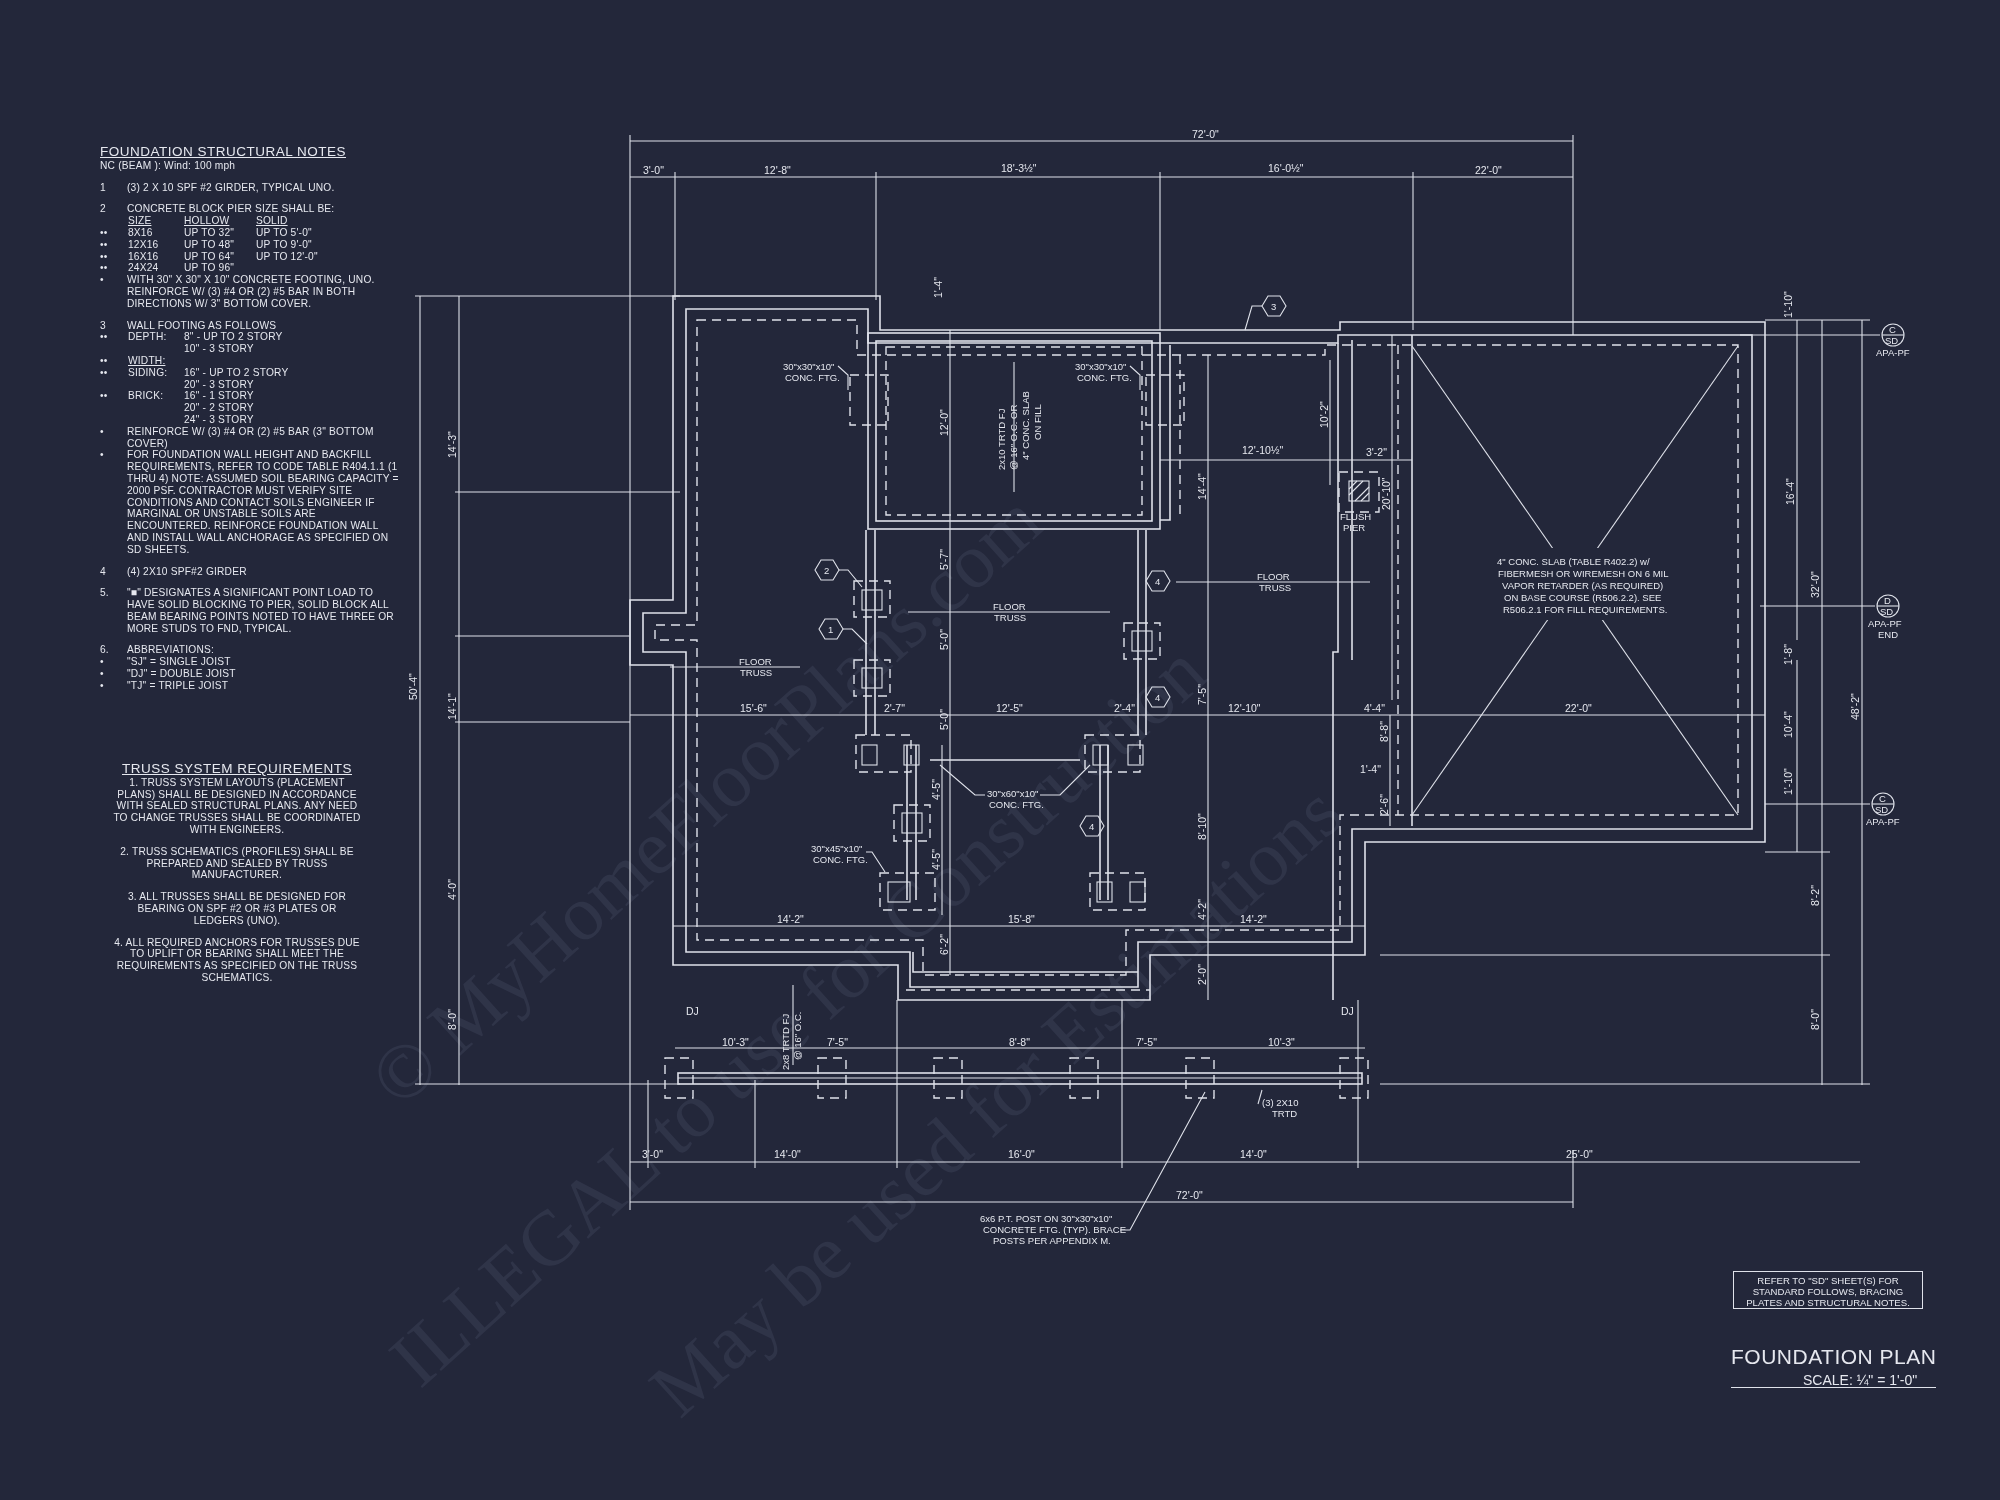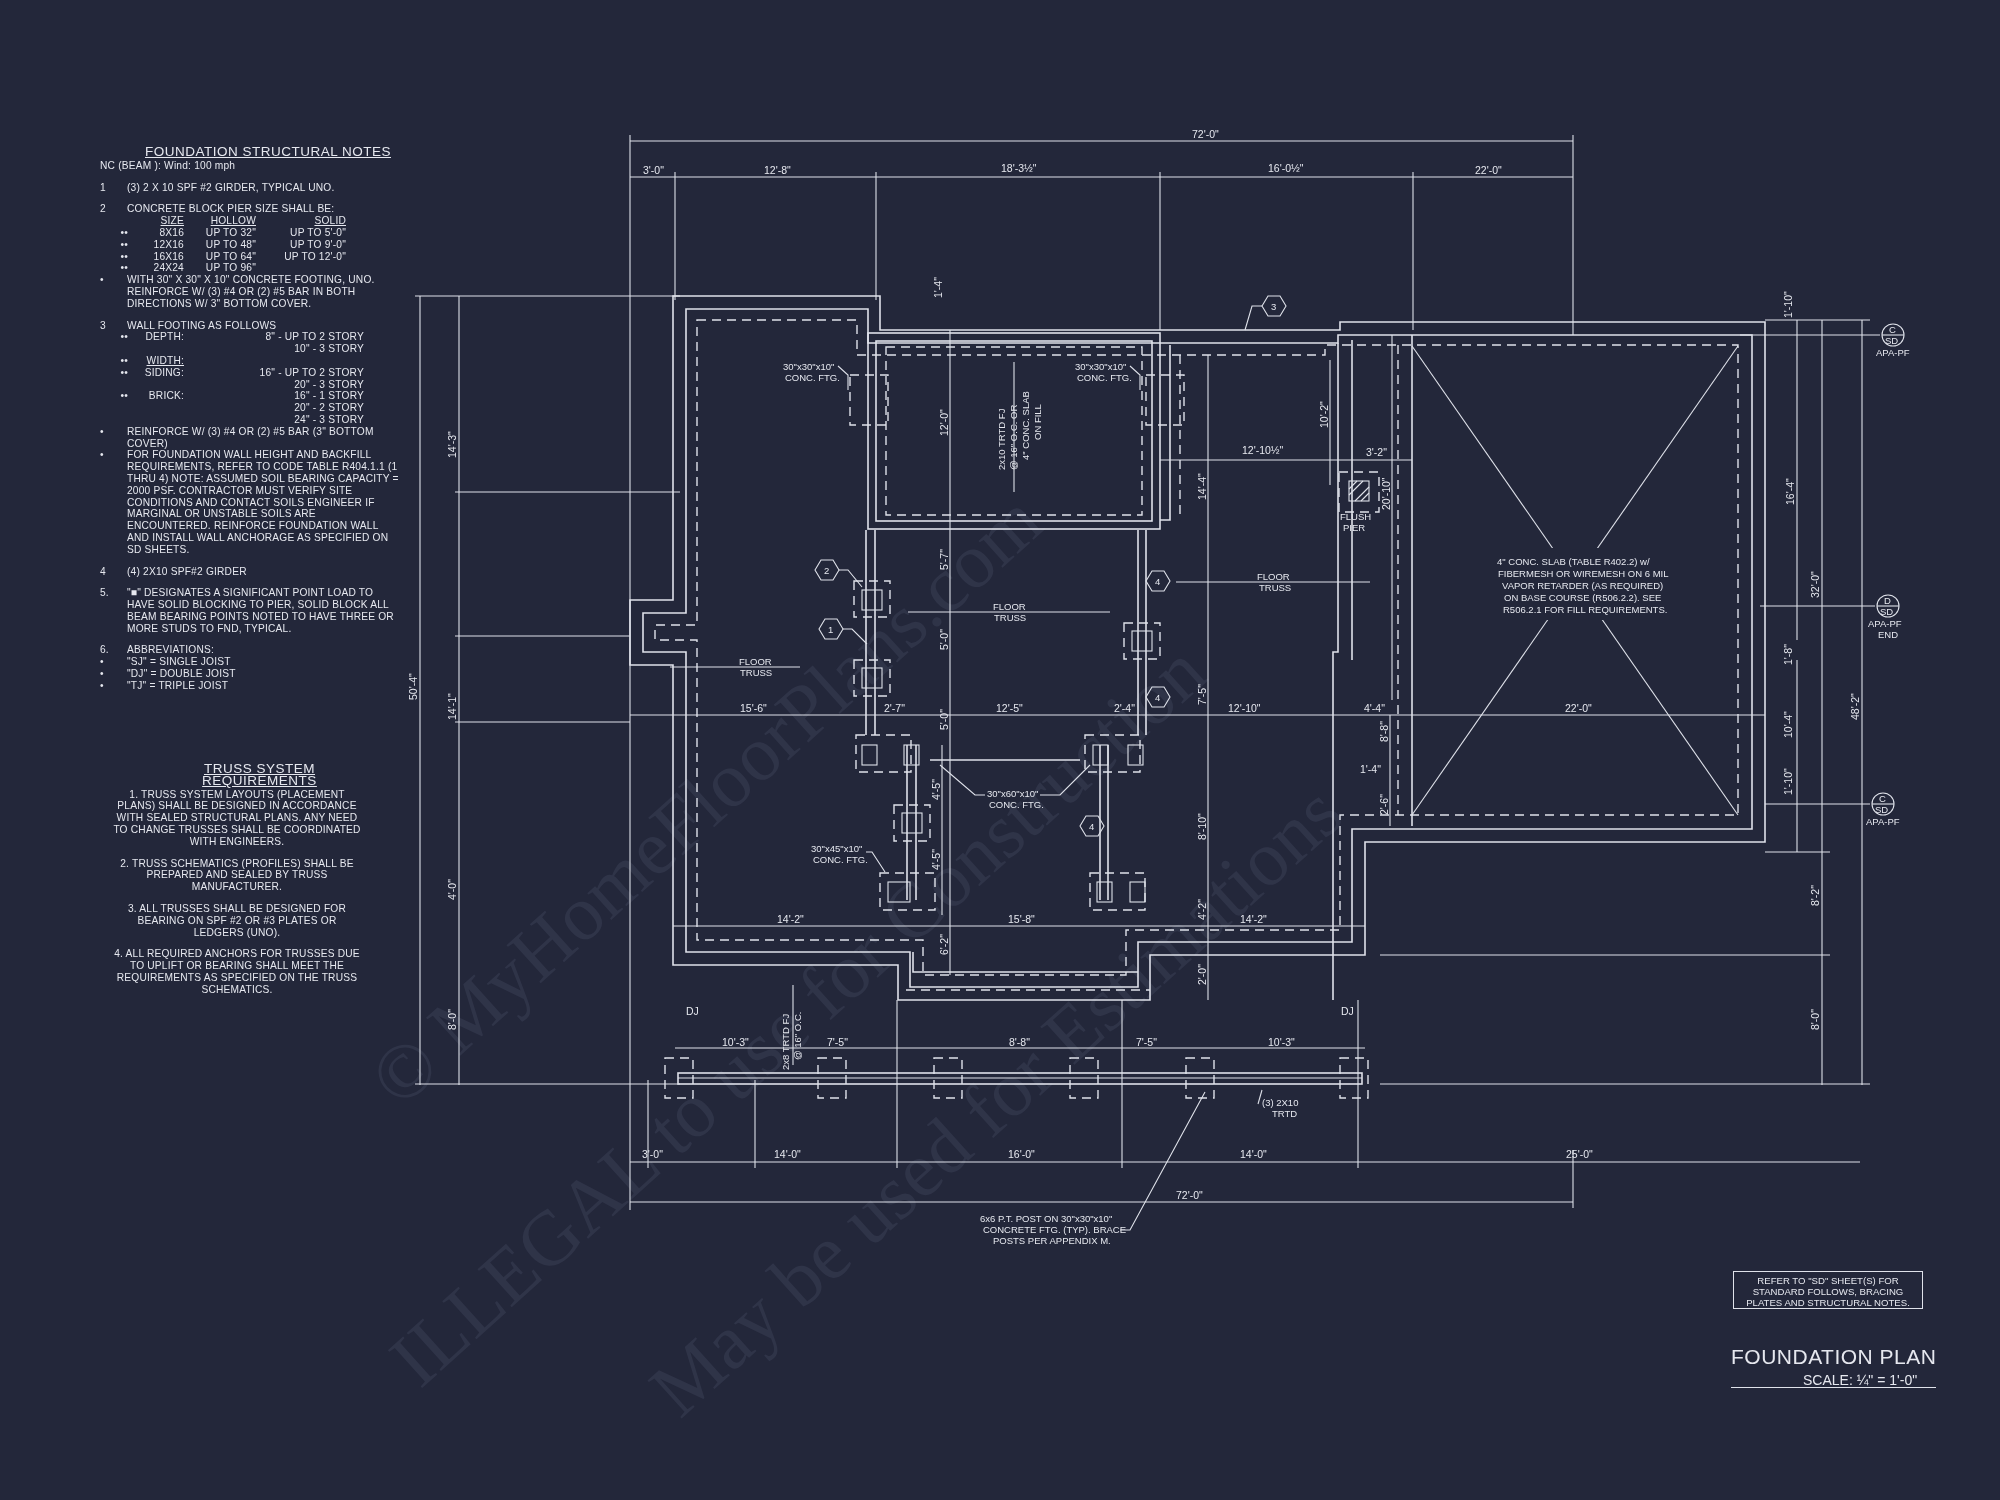--- a/index.html
+++ b/index.html
@@ -5,26 +5,26 @@
   html,body{margin:0;padding:0;background:#23273a;}
   body{width:2000px;height:1500px;position:relative;overflow:hidden;font-family:"Liberation Sans",sans-serif;color:#e6e8ef;}
   svg{position:absolute;left:0;top:0;}
   .ln{stroke:#dfe2ea;fill:none;stroke-width:1.6;}
   .th{stroke:#dfe2ea;fill:none;stroke-width:1.1;}
   .ds{stroke:#dfe2ea;fill:none;stroke-width:1.4;stroke-dasharray:9 6;}
   .tx{fill:#e6e8ef;font-family:"Liberation Sans",sans-serif;font-size:10.5px;}
   .txs{fill:#e6e8ef;font-family:"Liberation Sans",sans-serif;font-size:9.5px;}
   .wm{fill:#3a3f55;font-family:"Liberation Serif",serif;font-size:78px;opacity:0.55;}
   .notes{position:absolute;font-size:10.2px;line-height:11.8px;letter-spacing:0.2px;text-transform:uppercase;color:#e6e8ef;}
-  .notes .h{font-size:13.5px;text-decoration:underline;letter-spacing:0.5px;margin-bottom:2px;display:block;margin-left:45px;}
+  .notes .h{font-size:13.5px;text-decoration:underline;letter-spacing:0.5px;margin-bottom:2px;display:block;}
   .notes .sub{text-transform:none;}
   .row{display:flex;}
   .num{width:27px;flex:none;}
   .blt{width:27px;flex:none;}
-  .tbl{display:grid;grid-template-columns:28px 56px 72px 90px;text-align:right;}
+  .tbl{display:grid;grid-template-columns:28px 56px 72px 90px;}
   .gap{height:10px;}
   .refbox{position:absolute;left:1733px;top:1271px;width:190px;height:38px;border:1.5px solid #dfe2ea;font-size:9.6px;line-height:11px;text-align:center;padding-top:3px;box-sizing:border-box;}
   .title{position:absolute;left:1731px;top:1345px;font-size:21px;letter-spacing:0.5px;border-bottom:1.5px solid #dfe2ea;padding-bottom:18px;}
   .scale{position:absolute;left:1803px;top:1372px;font-size:14px;}
 </style>
 </head>
 <body>
 
 <div class="notes" style="left:100px;top:146px;width:300px;">
   <span class="h">Foundation Structural Notes</span>

